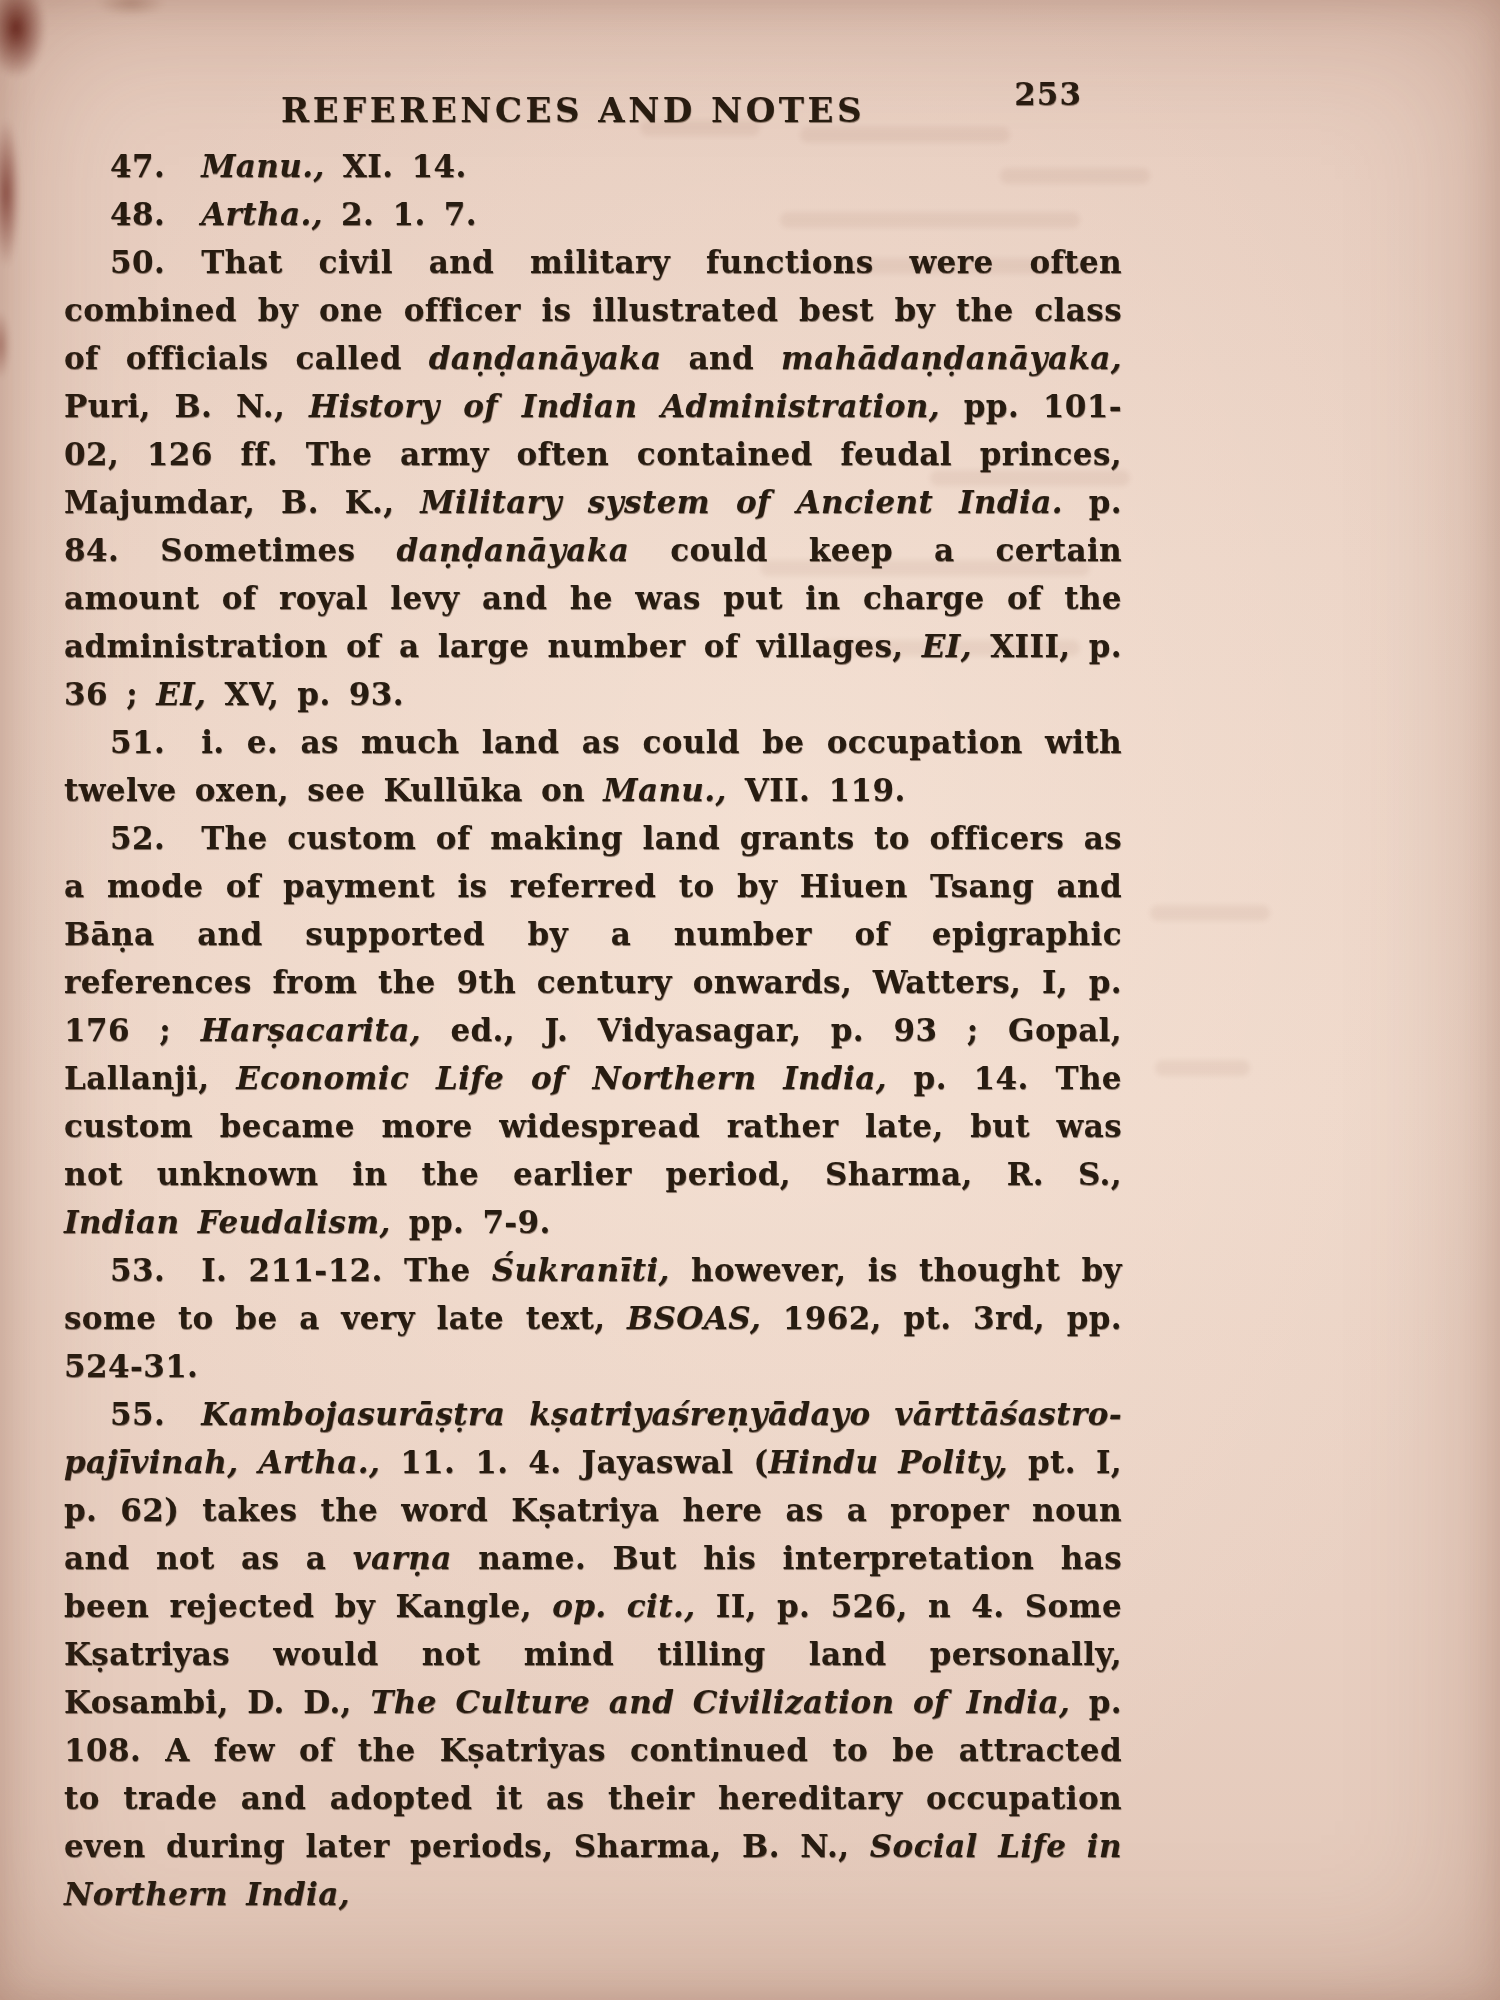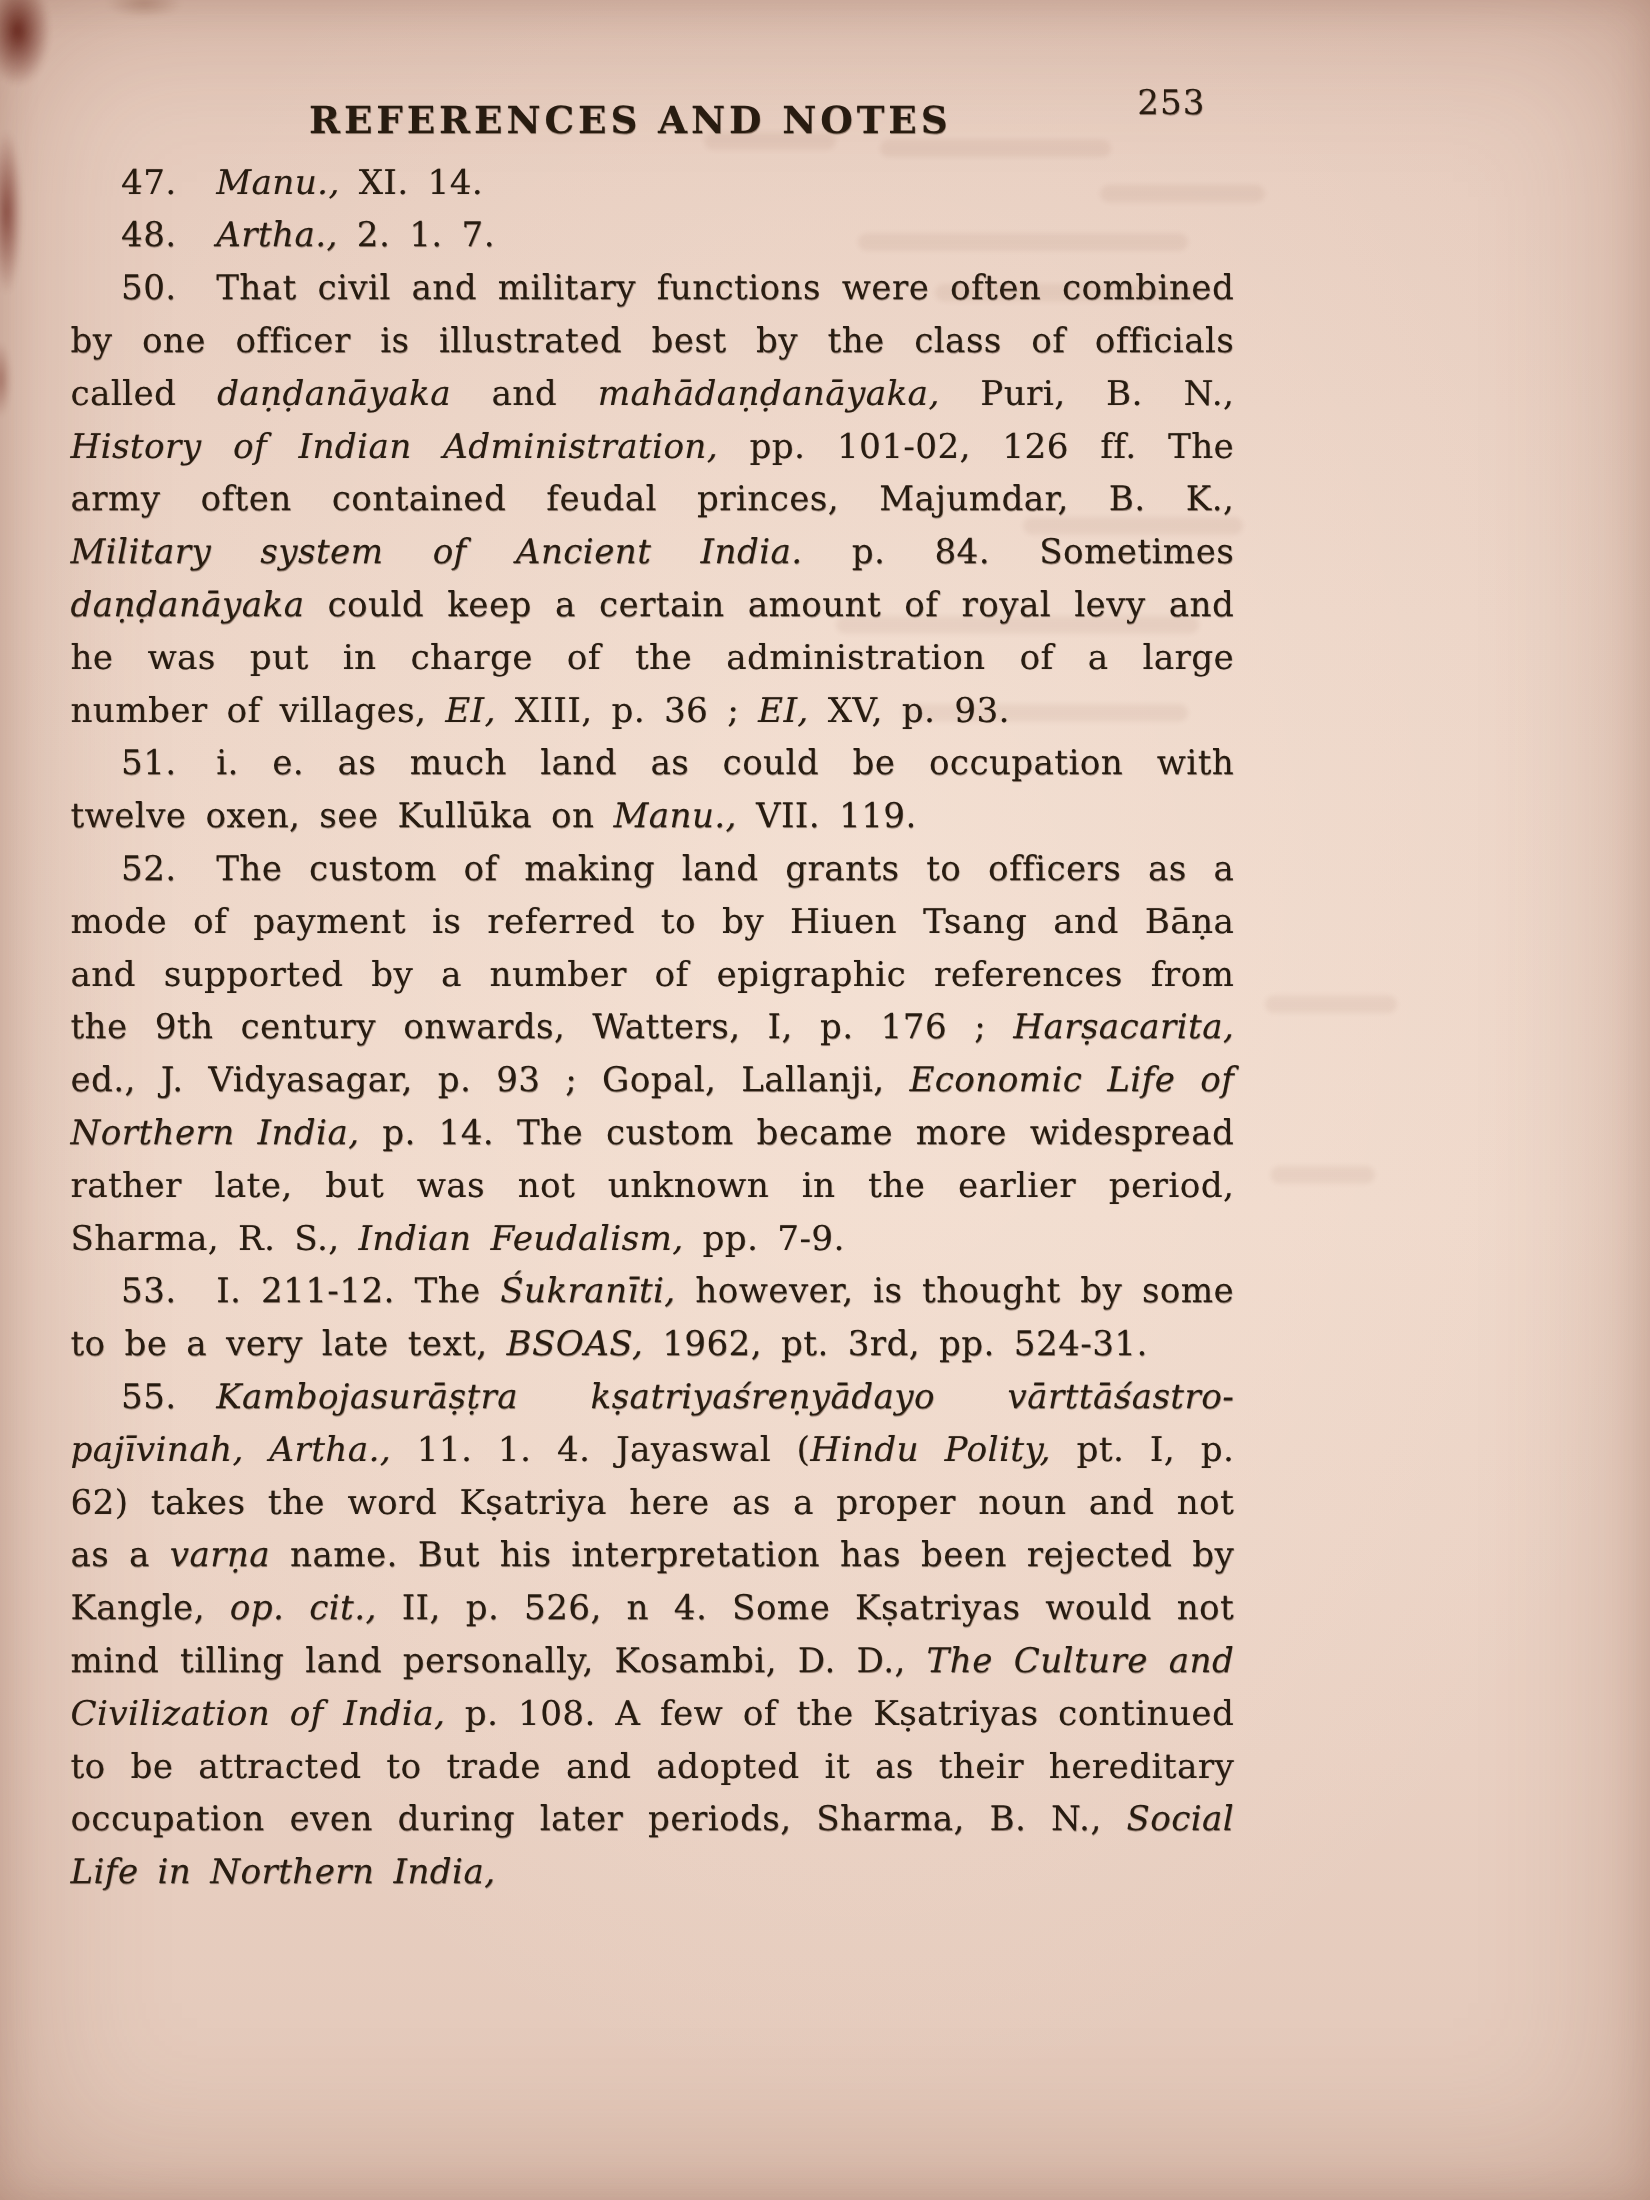--- a/index.html
+++ b/index.html
@@ -39,35 +39,36 @@
   .header { position: relative; height: 40px; }
   .title {
     text-align: center;
     font-weight: bold;
     font-size: 34px;
     letter-spacing: 3.5px;
     transform: translateX(-20px);
     text-shadow: 0.4px 0.5px 0.7px rgba(45,25,12,0.5);
   }
   .pagenum {
-    position: absolute; right: 26px; top: -14px;
-    font-size: 31px; font-weight: normal; letter-spacing: 1px;
+    position: absolute; right: 40px; top: -14px;
+    font-size: 31px; font-weight: bold; letter-spacing: 1px;
     text-shadow: 0.4px 0.5px 0.7px rgba(45,25,12,0.5);
   }
 
   #notes { margin-top: 12px; }
   .note {
     margin: 0;
     font-size: 31px;
     line-height: 48px;
     text-align: justify;
     text-indent: 46px;
     word-spacing: 7px;
     letter-spacing: 0.4px;
     text-shadow: 0.4px 0.5px 0.7px rgba(45,25,12,0.55);
+    font-weight: bold;
   }
   .note-number { margin-right: 36px; }
   .it { font-style: italic; }
 </style>
 </head>
 <body>
 
 <div class="bleed">
   <div style="left:800px;  top:127px;  width:210px;"></div>
   <div style="left:1000px; top:168px;  width:150px;"></div>

